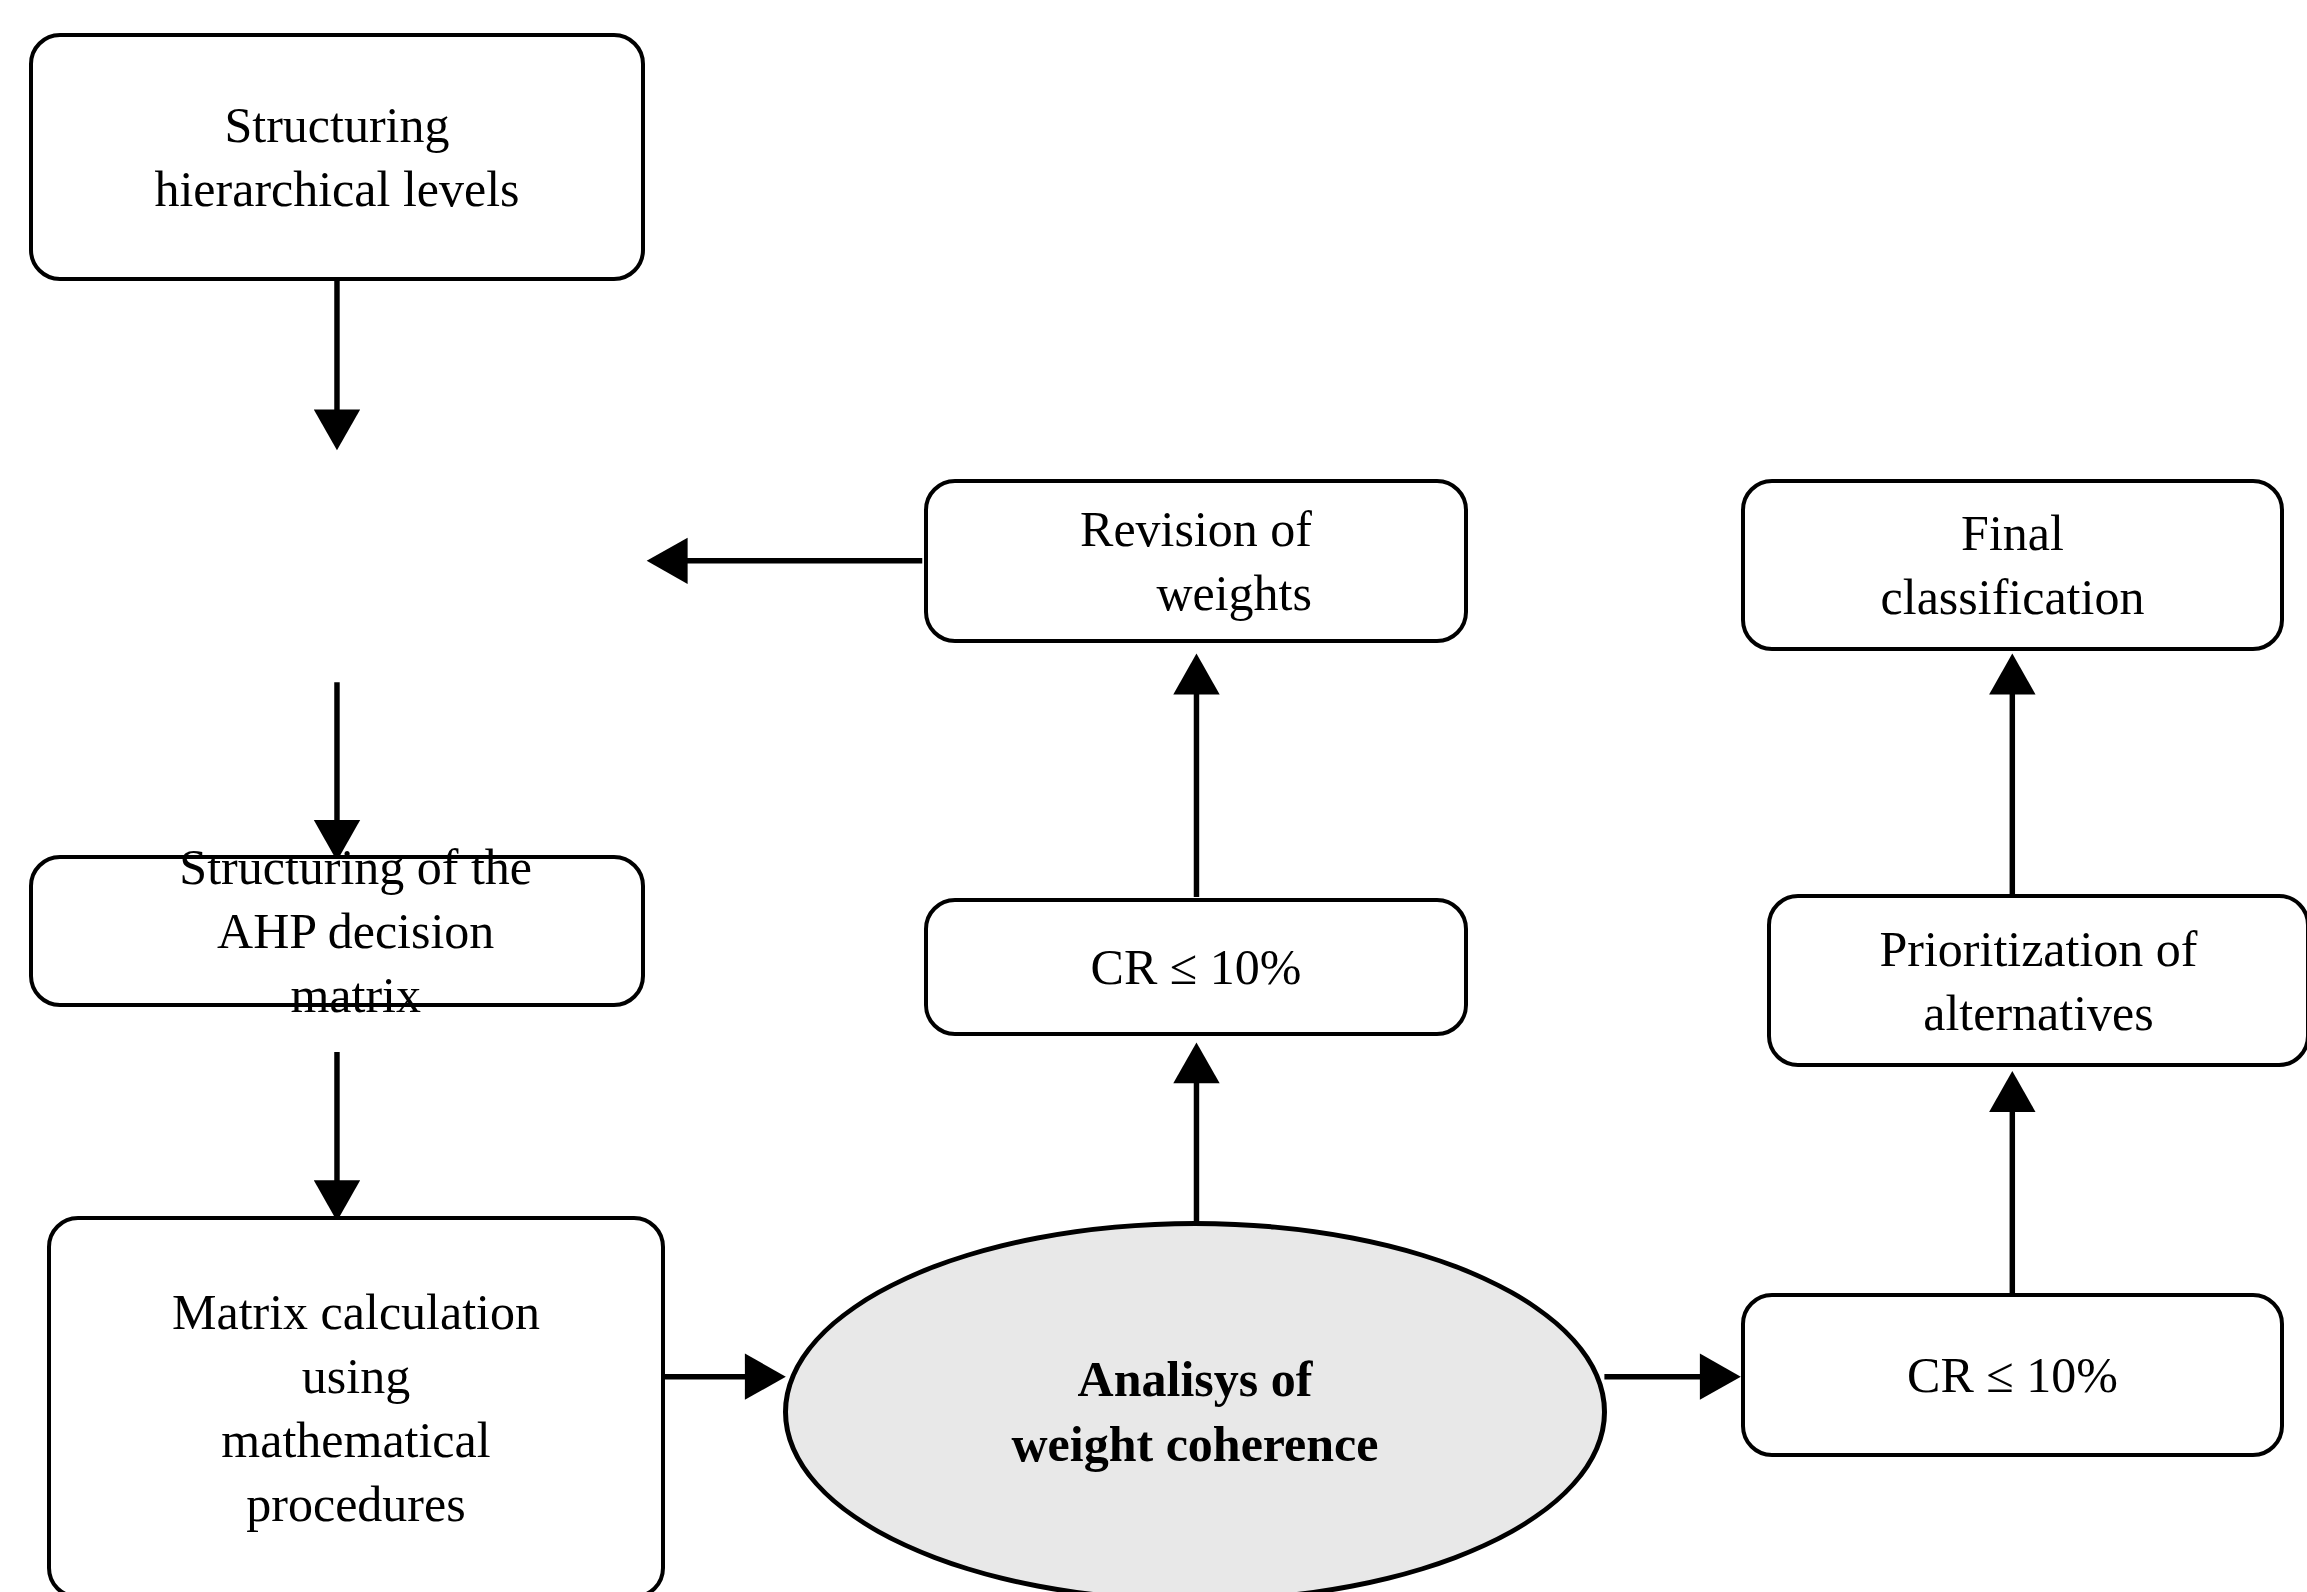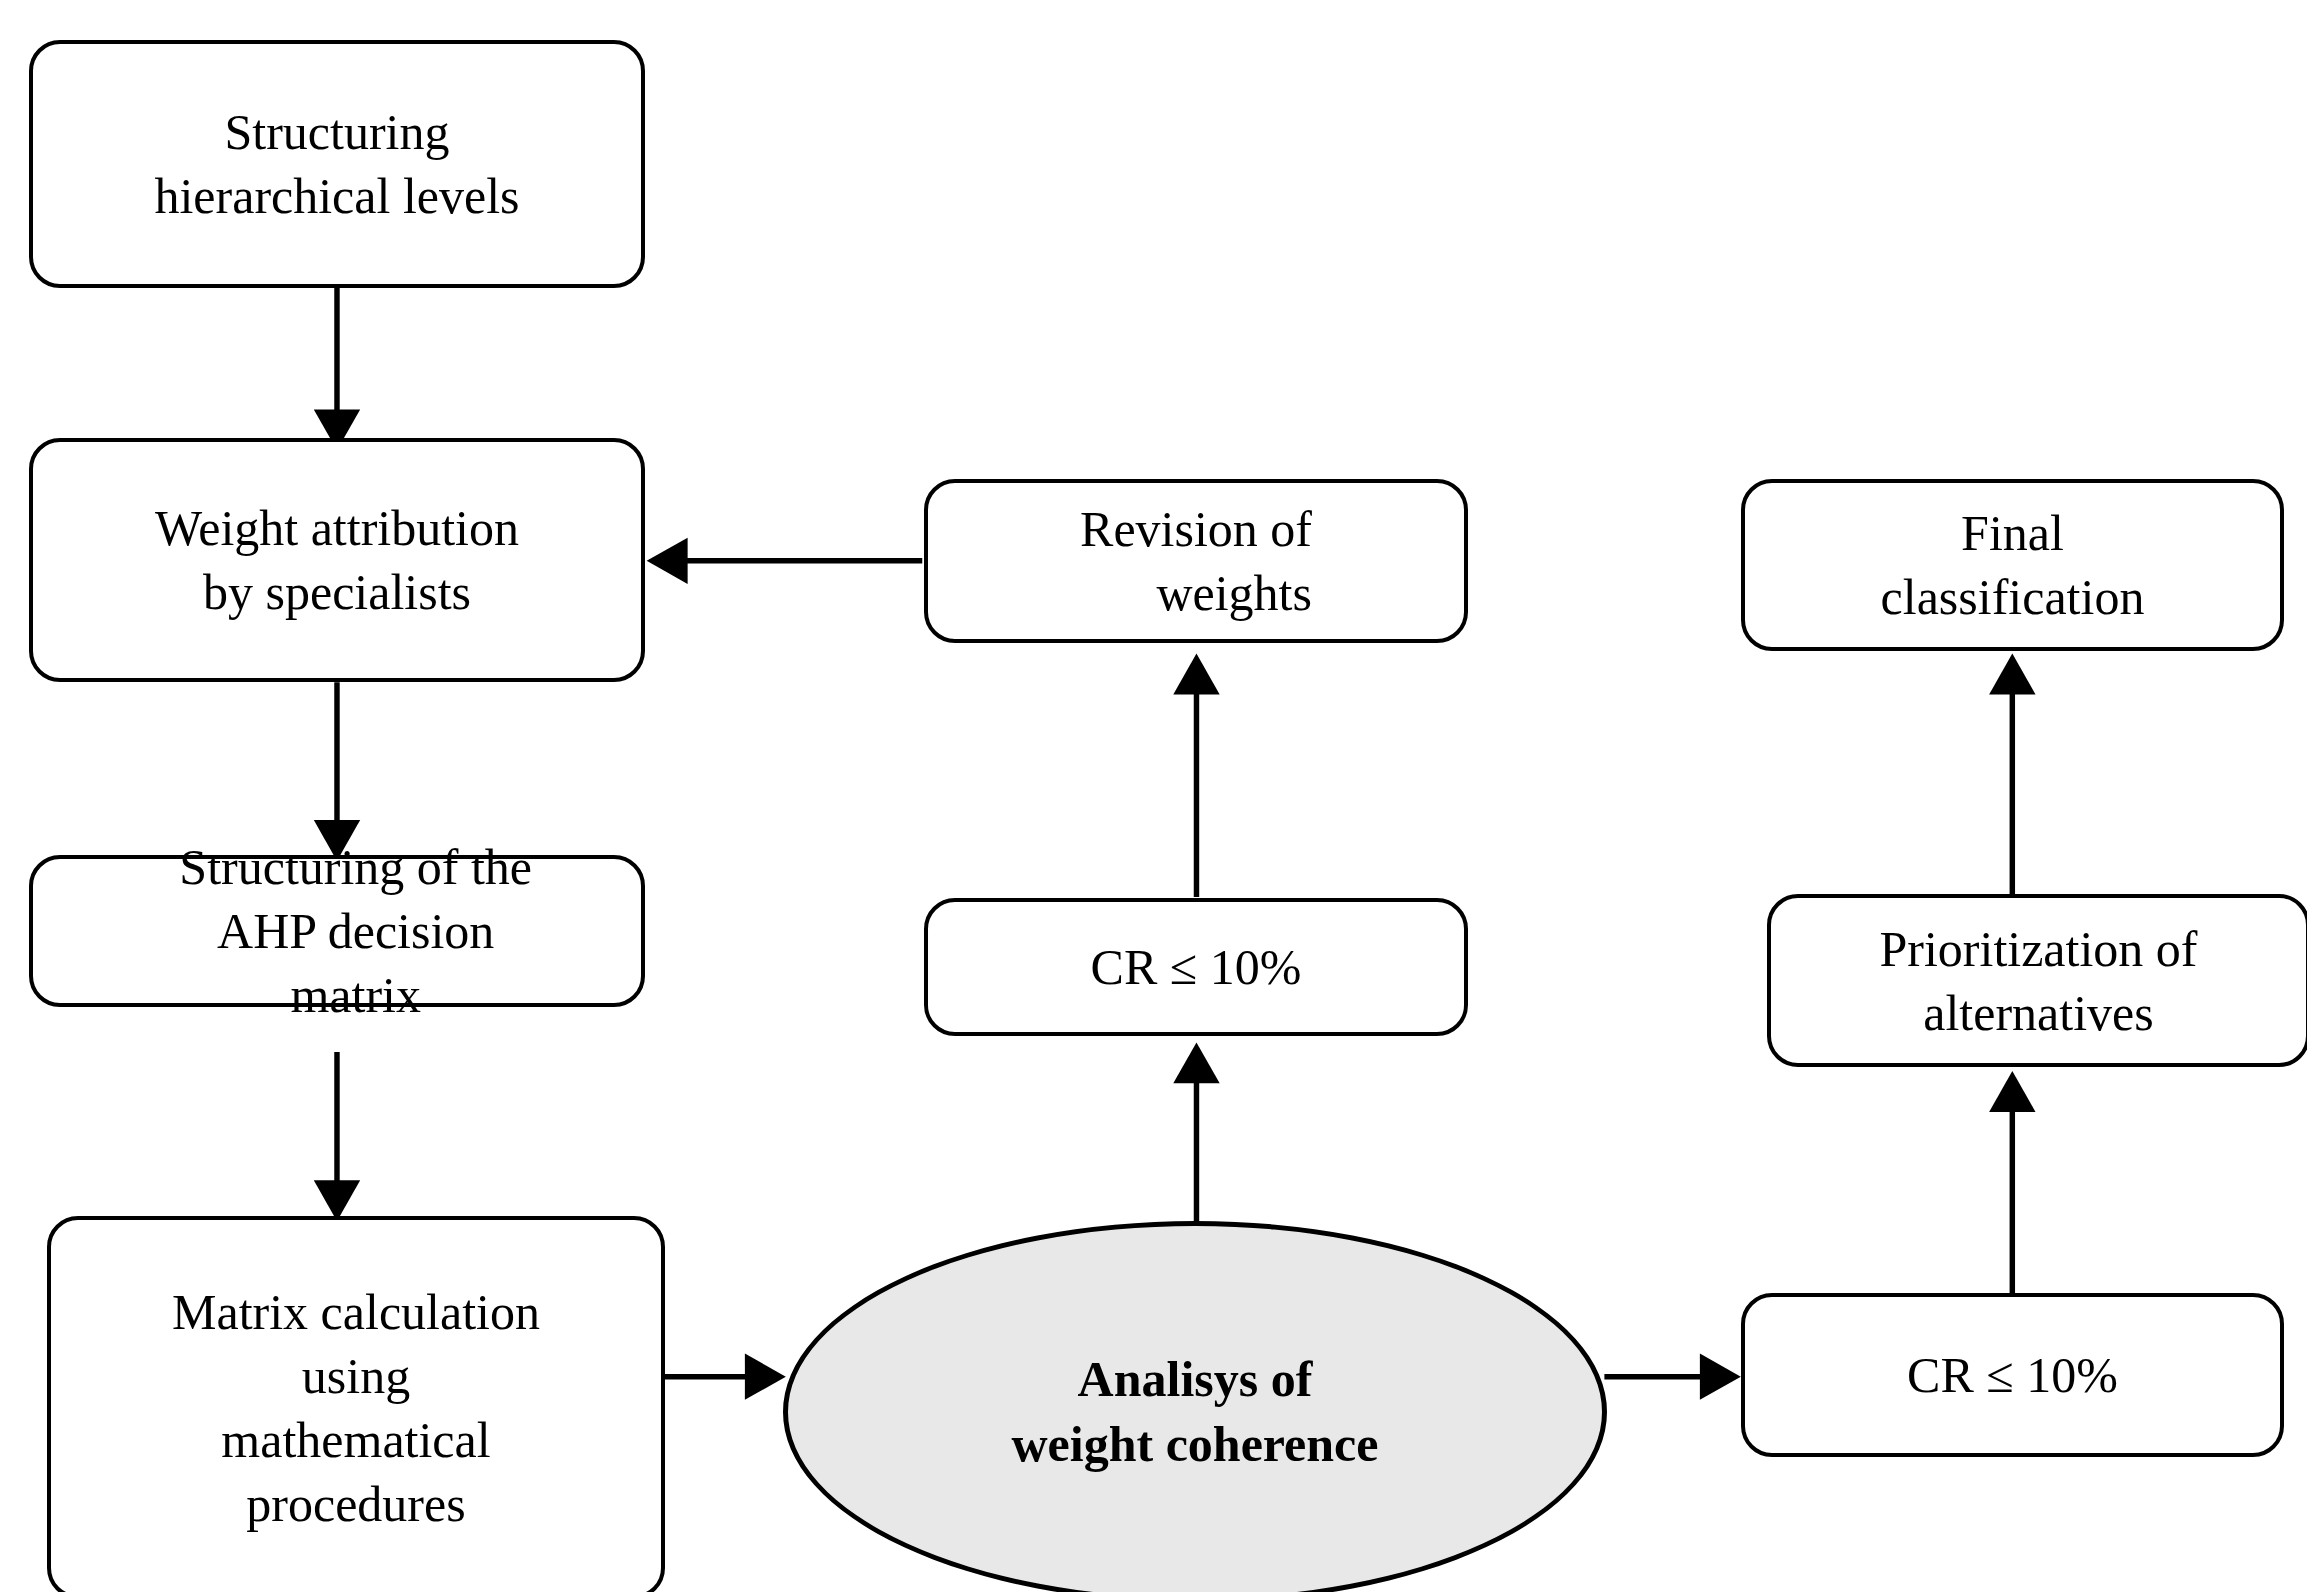--- a/index.html
+++ b/index.html
@@ -93,25 +93,23 @@
     <line x1="2352" y1="2018" x2="2510" y2="2018"></line>
     <polygon points="2552,2018 2492,1984 2492,2052"></polygon>
 
     <line x1="2950" y1="1900" x2="2950" y2="1612"></line>
     <polygon points="2950,1570 2916,1630 2984,1630"></polygon>
 
     <line x1="2950" y1="1312" x2="2950" y2="1000"></line>
     <polygon points="2950,958 2916,1018 2984,1018"></polygon>
   </svg>
 
-  <div class="node" style="left:29px; top:40px; width:616px; height:248px;">Structuring
+  <div class="node" style="left:29px; top:33px; width:616px; height:248px;">Structuring
 hierarchical levels</div>
 
-  <div class="node" style="left:29px; top:438px; width:616px; height:244px;">Weight attribution
-by specialists</div>
 
   <div class="node" style="left:29px; top:855px; width:616px; height:152px;padding-left:47px;">Structuring of the
 AHP decision
 matrix</div>
 
   <div class="node" style="left:23px; top:1216px; width:618px; height:383px;margin-left:24px;">Matrix calculation
 using
 mathematical
 procedures</div>
 

